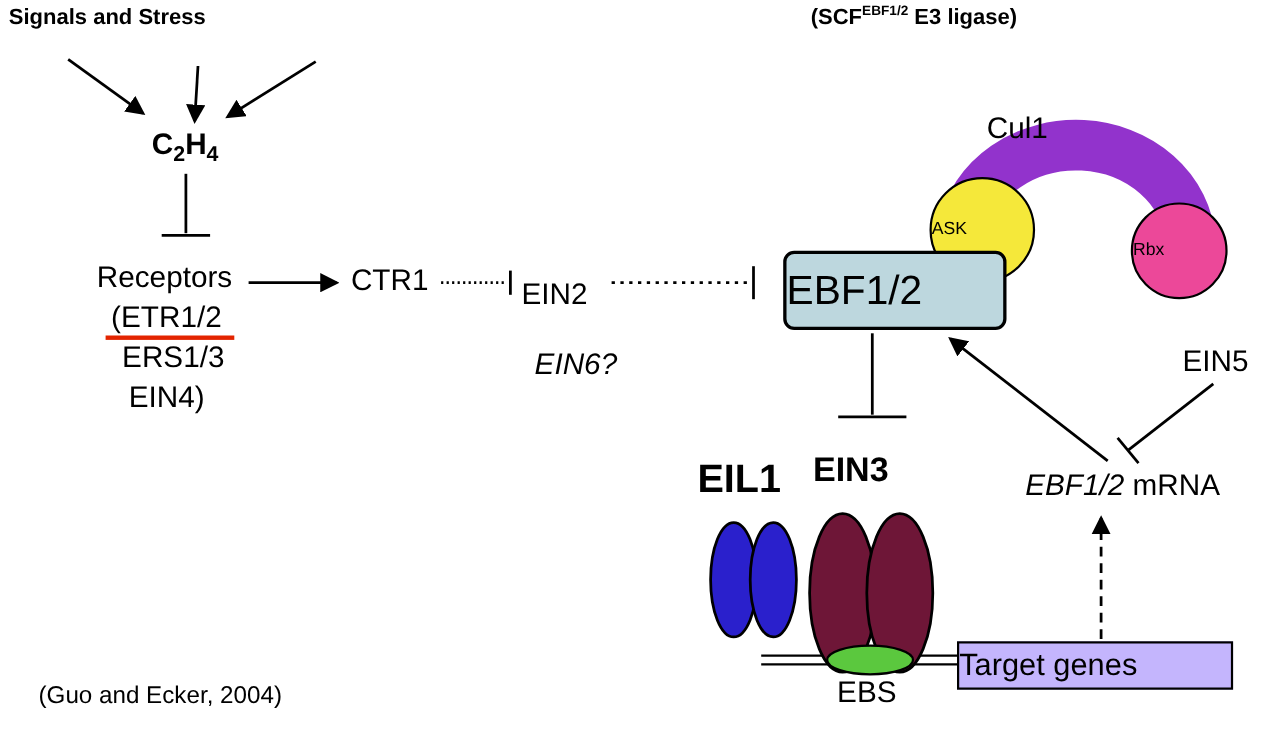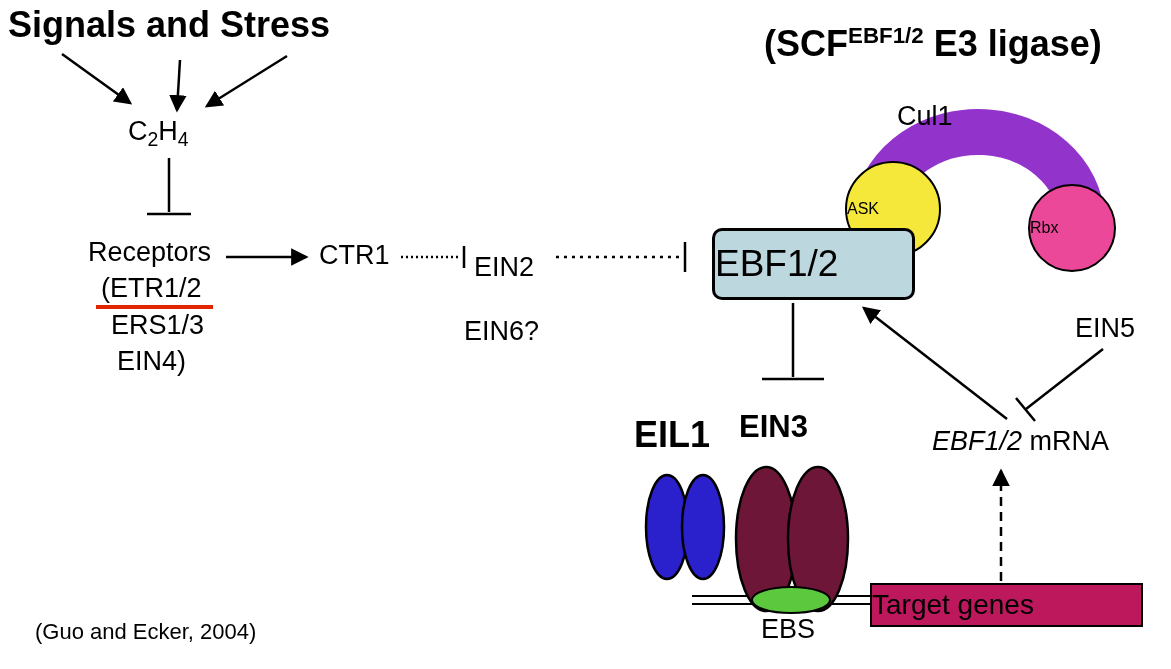--- a/index.html
+++ b/index.html
@@ -3,21 +3,21 @@
 <meta charset="utf-8">
 <style>
   html,body { margin:0; padding:0; background:#fff; }
   #stage {
     position:relative; width:1171px; height:669px; background:#ffffff;
     font-family:"Liberation Sans", sans-serif; color:#000; overflow:hidden;
   }
   #geometry { position:absolute; left:0; top:0; width:1171px; height:669px; }
   .lbl { position:absolute; font-size:27px; line-height:1.05; white-space:nowrap; }
   .bold { font-weight:bold; }
-  .big  { font-size:36px; }
+  .big  { font-size:20px; }
   .lbl sub { font-size:0.72em; }
   .lbl sup { font-size:0.62em; font-weight:bold; }
   .ital { font-style:italic; }
   .node {
     position:absolute; display:flex; align-items:center; justify-content:flex-start;
     border:2.5px solid #000; box-sizing:border-box;
   }
   .circle { border-radius:50%; }
   .rounded { border-radius:10px; border-width:3px; }
   #ebf-box { font-size:37px; }
@@ -83,54 +83,54 @@
     <ellipse cx="703" cy="527" rx="21" ry="52" stroke="#000" stroke-width="2.5" fill="#2a20cc"></ellipse>
 
     <ellipse cx="766" cy="539" rx="30" ry="72" stroke="#000" stroke-width="2.5" fill="#6e1637"></ellipse>
     <ellipse cx="818" cy="539" rx="30" ry="72" stroke="#000" stroke-width="2.5" fill="#6e1637"></ellipse>
 
     <ellipse cx="791" cy="600" rx="39" ry="13" stroke="#000" stroke-width="2" fill="#5bc83e"></ellipse>
   </svg>
 
   <div class="lbl big bold" style="left:8px; top:6px;">Signals and Stress</div>
 
-  <div class="lbl" style="left:128px; top:117px;"><span>C</span><sub>2</sub><span>H</span><sub>4</sub></div>
+  <div class="lbl" style="left:138px; top:117px;font-weight:bold;"><span>C</span><sub>2</sub><span>H</span><sub>4</sub></div>
 
   <div class="lbl" style="left:88px; top:238px;">Receptors</div>
   <div class="lbl" style="left:101px; top:274px;">(ETR1/2</div>
   <div id="etr-underline" style="left: 96px; top: 305px; width: 117px; background: rgb(227, 36, 0);"></div>
   <div class="lbl" style="left:111px; top:311px;">ERS1/3</div>
   <div class="lbl" style="left:117px; top:347px;">EIN4)</div>
 
   <div class="lbl" style="left:319px; top:241px;">CTR1</div>
   <div class="lbl" style="left:474px; top:253px;">EIN2</div>
-  <div class="lbl" style="left:464px; top:317px;">EIN6?</div>
+  <div class="lbl" style="left:486px; top:317px;font-style:italic;">EIN6?</div>
 
-  <div class="lbl big bold" style="left:737px; top:24px;margin-left:27px;"><span>(SCF</span><sup>EBF1/2</sup><span> E3 ligase)</span></div>
+  <div class="lbl big bold" style="left:737px; top:4px;"><span>(SCF</span><sup>EBF1/2</sup><span> E3 ligase)</span></div>
 
   <div class="lbl" style="left:897px; top:102px;">Cul1</div>
 
   <div class="node circle" style="left: 845px; top: 161px; width: 96px; height: 96px; background: rgb(245, 232, 58);">
       <span>ASK</span>
     </div>
 
   <div class="node circle" style="left: 1028px; top: 184px; width: 88px; height: 88px; background: #ec4899;">
       <span>Rbx</span>
     </div>
 
   <div id="ebf-box" class="node rounded" style="left: 712px; top: 228px; width: 203px; height: 72px; background: rgb(189, 215, 222);">
       <span>EBF1/2</span>
     </div>
 
   <div class="lbl bold" style="left:634px; top:416px; font-size:36px;">EIL1</div>
   <div class="lbl bold" style="left:739px; top:411px; font-size:31px;">EIN3</div>
 
   <div class="lbl" style="left:761px; top:615px;">EBS</div>
 
-  <div id="target-box" class="node" style="left: 870px; top: 583px; width: 273px; height: 44px; background: #be185d;">
+  <div id="target-box" class="node" style="left: 870px; top: 583px; width: 251px; height: 44px; background: #c4b5fd;">
       <span>Target genes</span>
     </div>
 
   <div class="lbl" style="left:932px; top:427px;"><span class="ital">EBF1/2</span><span> mRNA</span></div>
 
   <div class="lbl" style="left:1075px; top:314px;">EIN5</div>
 
   <div class="lbl" style="left:35px; top:620px; font-size:22px;">(Guo and Ecker, 2004)</div>
 
 </div>

